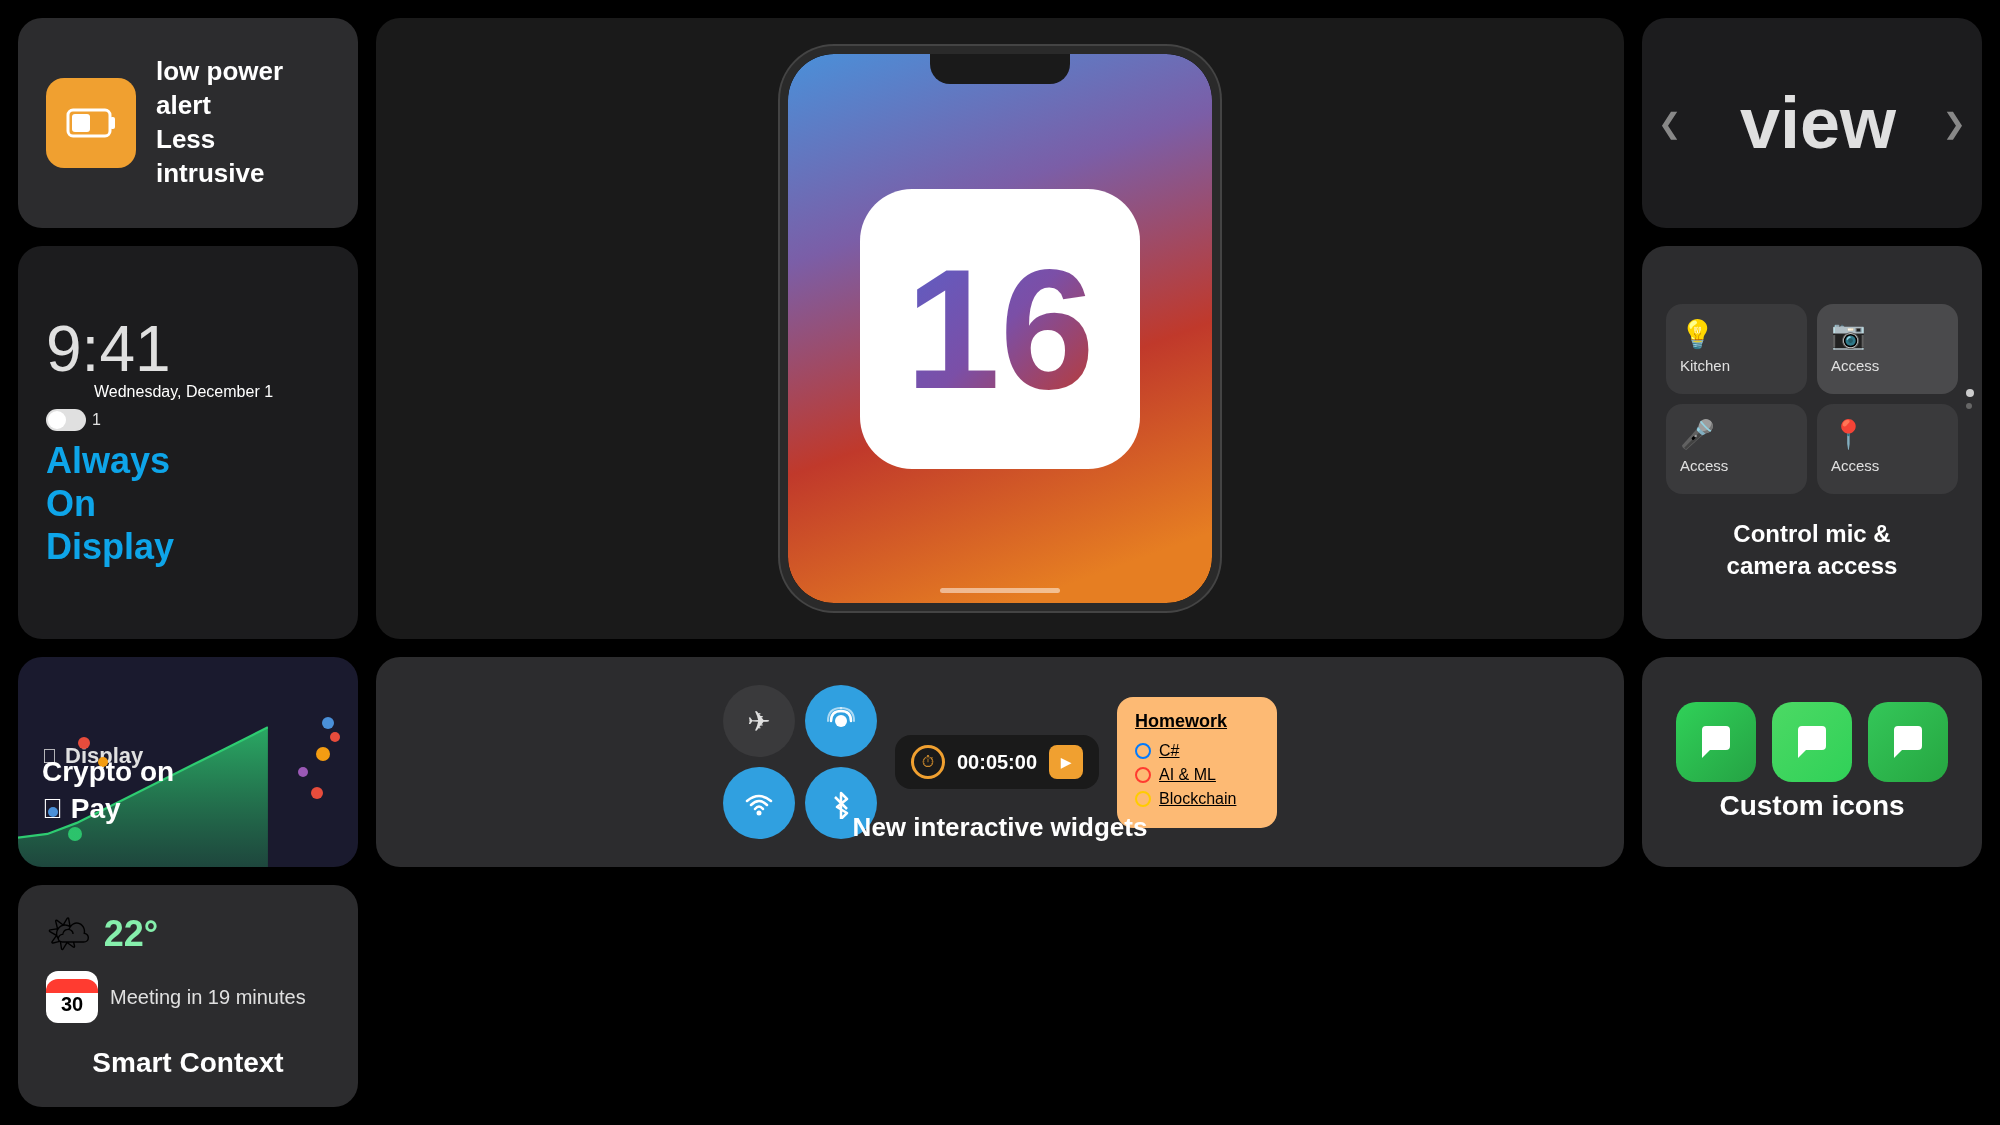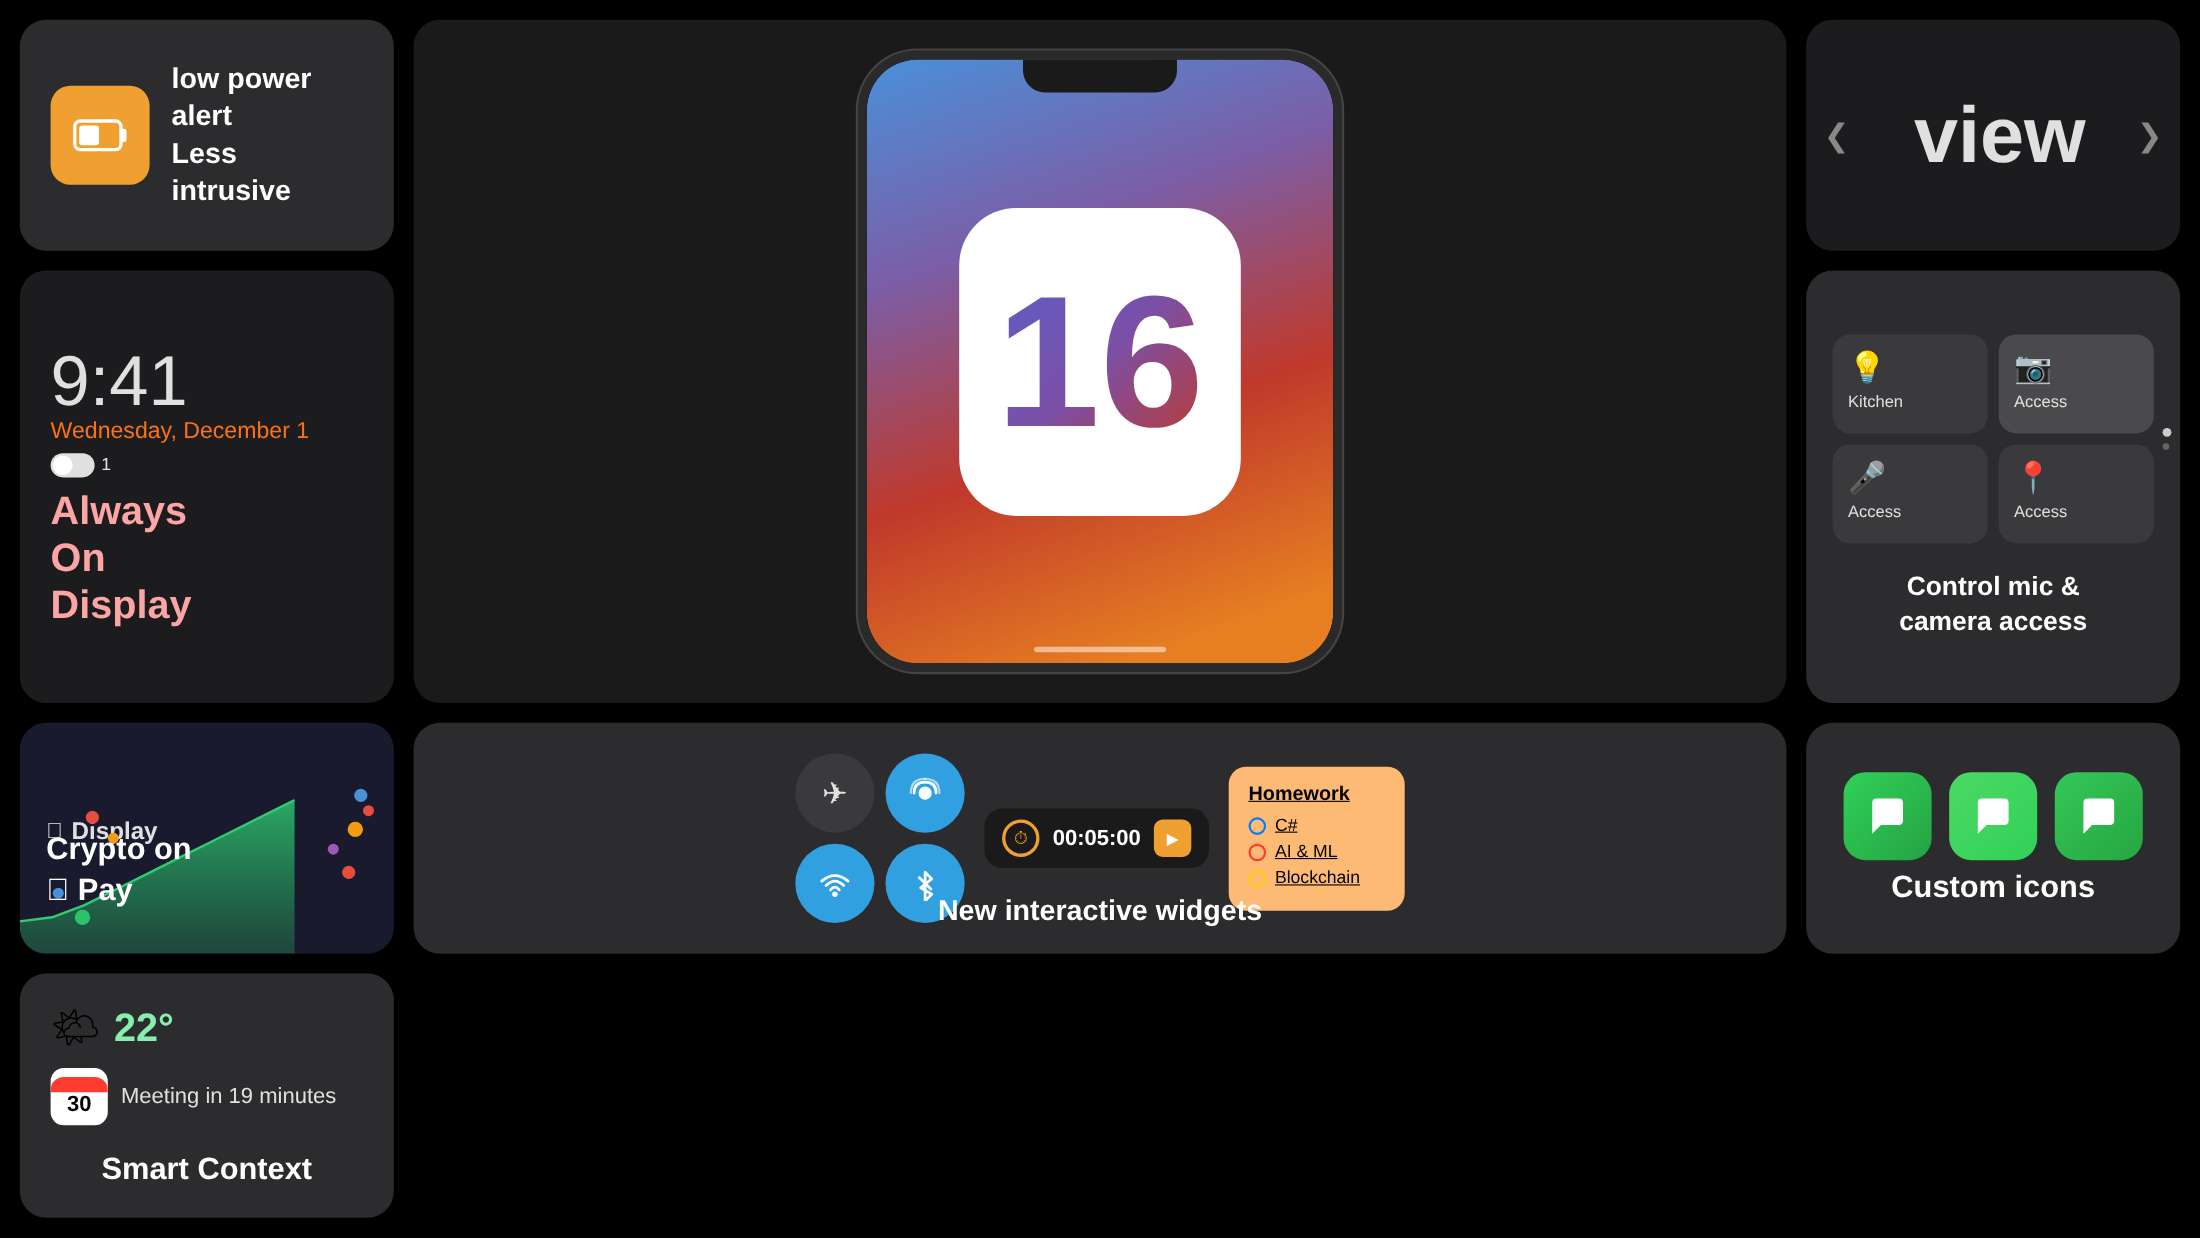--- a/index.html
+++ b/index.html
@@ -128,23 +128,24 @@
       align-items: flex-start;
       justify-content: center;
     }
     .aod-time {
       font-size: 64px;
       font-weight: 400;
       color: #e0e0e0;
       line-height: 1;
     }
     .aod-date {
-      font-size: 21px;
-      color: #f97316;
+      font-size: 16px;
+      color: #ffffff;
       margin-top: 2px;
+      margin-left: 48px;
     }
     .aod-toggle {
       display: flex;
       align-items: center;
       gap: 6px;
       margin-top: 8px;
     }
     .aod-toggle-pill {
       width: 40px;
       height: 22px;
@@ -160,21 +161,21 @@
       background: #fff;
       border-radius: 50%;
     }
     .aod-toggle-label {
       font-size: 16px;
       color: #e0e0e0;
     }
     .aod-title {
       font-size: 36px;
       font-weight: 700;
-      color: #fca5a5;
+      color: #0ea5e9;
       line-height: 1.2;
       margin-top: 8px;
     }
 
     
     .card-phone {
       grid-column: 2;
       grid-row: 1 / 3;
       background: #1a1a1a;
       display: flex;
@@ -624,21 +625,21 @@
   <div class="camera-desc">
     <span>Control mic &amp;</span><br>
     <span>camera access</span>
   </div>
 </div>
 
 <div class="card card-phone">
   <div class="phone-frame">
     <div class="phone-notch"></div>
     <div class="phone-screen">
-      <div style="background: white; border-radius: 52px; width: 256px; height: 280px; display: flex; align-items: center; justify-content: center;">
+      <div style="background: white; border-radius: 52px; width: 280px; height: 280px; display: flex; align-items: center; justify-content: center;">
         <span class="ios16-number">16</span>
       </div>
     </div>
     <div class="phone-side-button"></div>
     <div class="phone-vol-up"></div>
     <div class="phone-vol-down"></div>
     <div class="phone-bottom-bar"></div>
   </div>
 </div>
 

